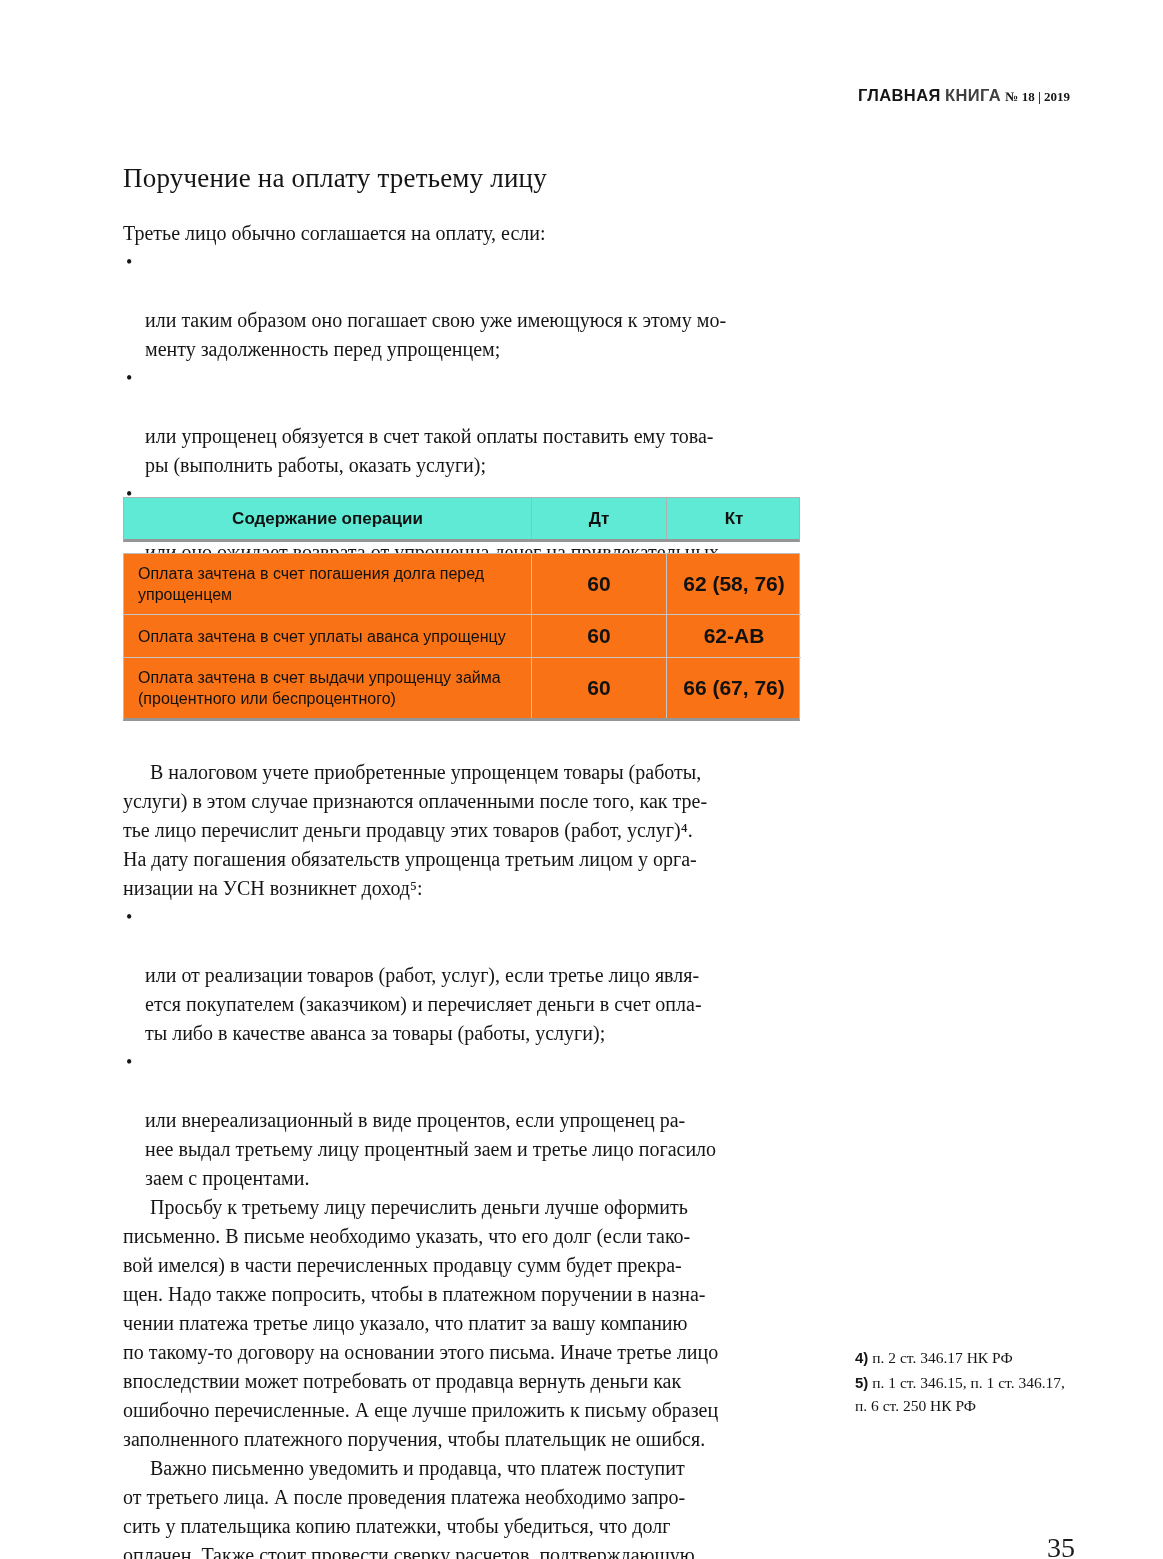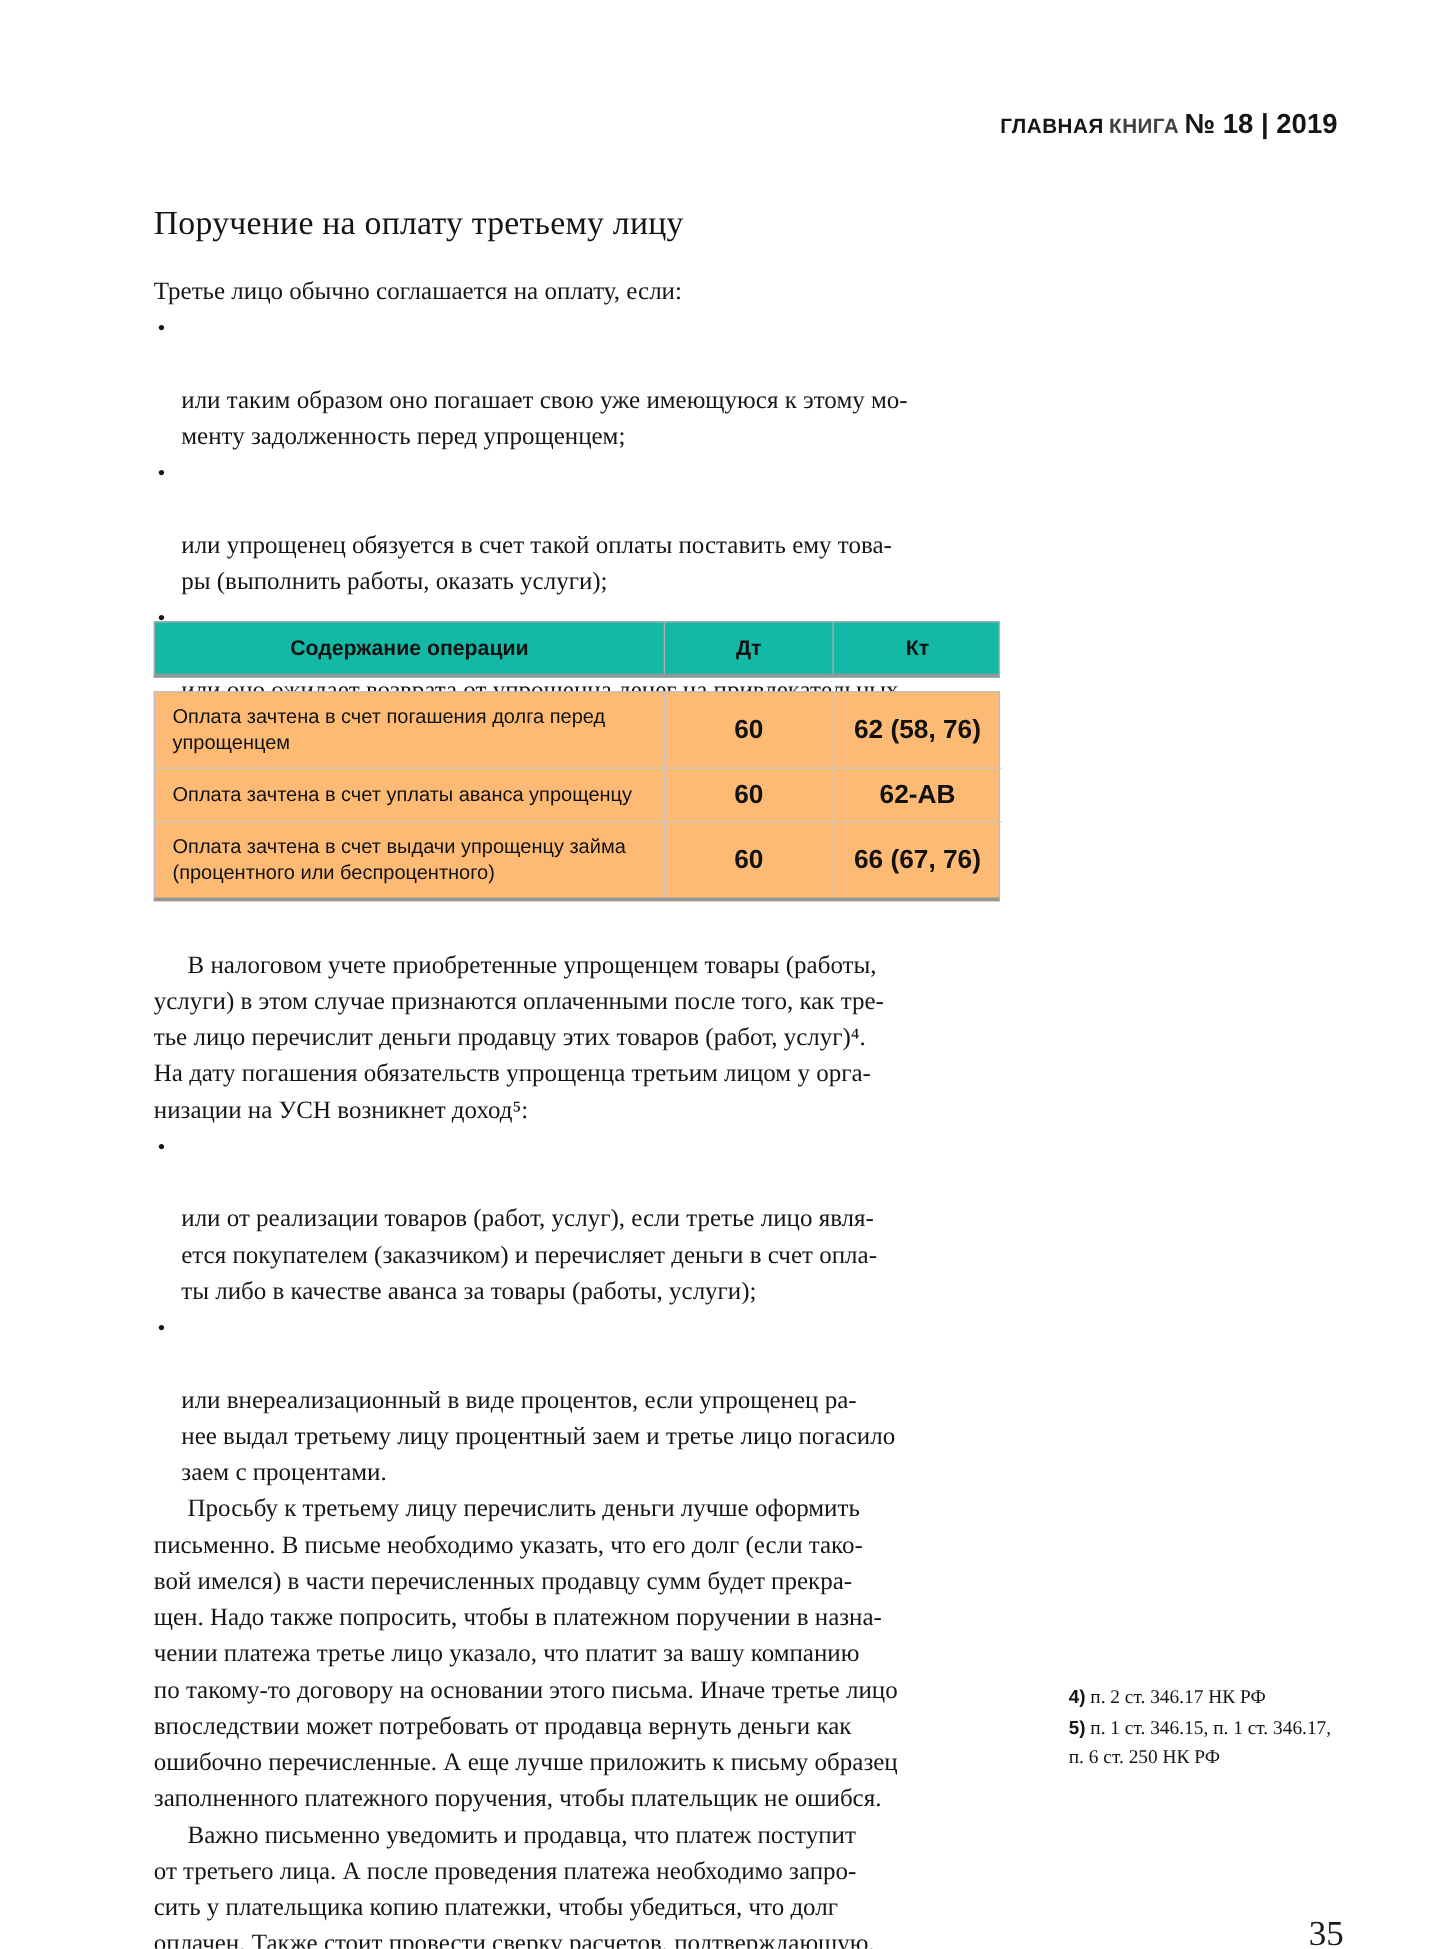--- a/index.html
+++ b/index.html
@@ -13,21 +13,21 @@
   
   .masthead {
     position:absolute; top:86px; right:93px;
     font-size:17px; white-space:nowrap;
   }
   .masthead .brand {
     font-family:"Liberation Sans", sans-serif;
     font-weight:bold; letter-spacing:.4px; font-size:16.5px;
   }
   .masthead .issue {
-    font-family:Liberation Sans, sans-serif; font-weight:bold; font-size:22px;
+    font-family:Liberation Serif, serif; font-weight:bold; font-size:13px;
   }
 
   
   .article-title {
     position:absolute; left:123px; top:163px; width:700px;
     font-size:27px; font-weight:normal; letter-spacing:.2px;
   }
   .textblock {
     position:absolute; left:123px; width:700px;
     font-size:20px; line-height:29px;
@@ -53,21 +53,21 @@
   }
   .tbl-head .cell {
     font-weight:bold; font-size:17px; text-align:center;
     padding:11px 8px 10px;
   }
   .tbl-head .cell + .cell { border-left:1px solid #b0b0b0; }
   .tbl-body {
     margin-top:11px;
     display:grid; grid-template-columns:407px 135px 135px;
     border:1px solid #bcbcbc; border-bottom:3px solid #969696;
-    background:#fdba74;
+    background:#f97316;
   }
   .tbl-body .cell {
     display:flex; align-items:center;
     font-size:16px; padding:9px 14px;
     min-height:42px;
   }
   .tbl-body .cell.num {
     justify-content:center; font-weight:bold; font-size:21px; padding:9px 4px;
   }
   .tbl-body .cell.op { white-space:pre-line; line-height:21px; }
@@ -118,21 +118,21 @@
   <div class="bullet">
     <span class="marker">•</span>
     <span>или оно ожидает возврата от упрощенца денег на привлекательных
 условиях (с учетом начисленных процентов).</span>
   </div>
   <p class="para indent">В бухучете отражение оплаты третьим лицом зависит от того,
 в счет чего она засчитывается. Возможны такие варианты.</p>
 </div>
 
 <div class="op-table">
-  <div class="tbl-head" style="background-color: #14b8a6;">
+  <div class="tbl-head" style="background-color: #5eead4;">
     <div class="cell">Содержание операции</div>
     <div class="cell">Дт</div>
     <div class="cell">Кт</div>
   </div>
   <div class="tbl-body">
     <div class="cell op r1 c1">Оплата зачтена в счет погашения долга перед
 упрощенцем</div>
     <div class="cell num r1 c2">60</div>
     <div class="cell num r1 c3">62 (58, 76)</div>
 

